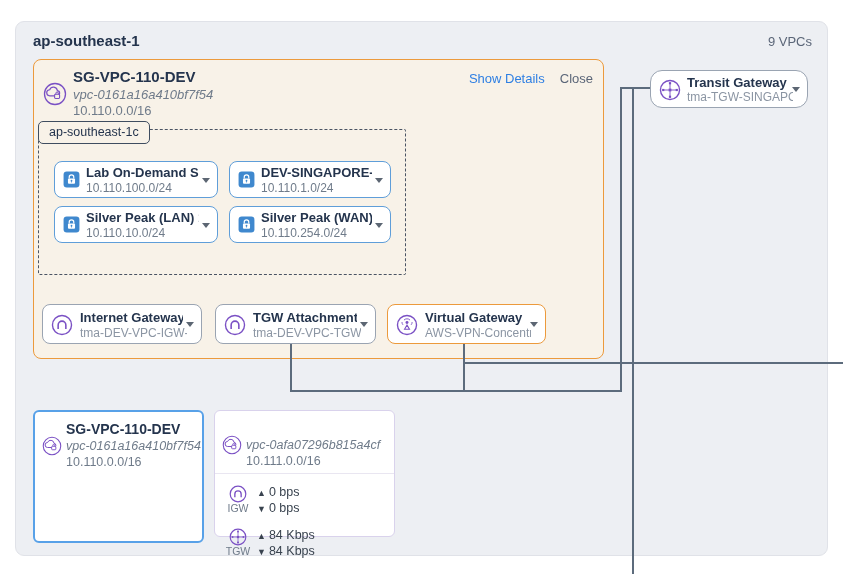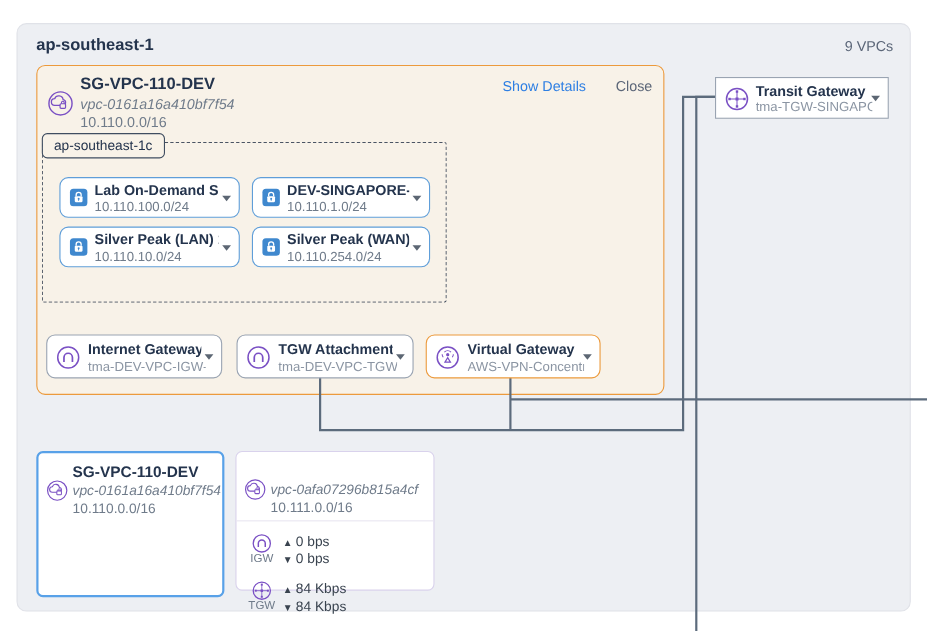--- a/index.html
+++ b/index.html
@@ -20,21 +20,21 @@
   .vpc-count{position:absolute;right:15px;top:12px;font-size:13px;color:#5b6678;}
 
   .vpc-box{
     position:absolute;left:17px;top:37px;width:569px;height:298px;
     background:#f8f2e8;border:1.5px solid #ec9a3c;border-radius:8px;
   }
   .vpc-hicon{position:absolute;left:9px;top:22px;width:24px;height:24px;}
   .vpc-title{position:absolute;left:39px;top:8px;font-size:15px;font-weight:bold;color:#24344d;}
   .vpc-id{position:absolute;left:39px;top:27px;font-size:13px;font-style:italic;color:#6f7b8a;}
   .vpc-cidr{position:absolute;left:39px;top:43px;font-size:13px;color:#6f7b8a;}
-  .vpc-links{position:absolute;right:10px;top:11px;font-size:13px;display:flex;gap:27px;}
+  .vpc-links{position:absolute;right:10px;top:11px;font-size:13px;display:flex;gap:15px;}
   .link-blue{color:#2e7fe3;cursor:pointer;}
   .link-gray{color:#5b6678;cursor:pointer;}
 
   .az-dash{
     position:absolute;left:4px;top:69px;width:366px;height:144px;
     border:1px dashed #4a5463;border-radius:2px;
   }
   .az-tab{
     position:absolute;left:4px;top:61px;z-index:2;
     background:#f8f2e8;border:1px solid #3f4d60;border-radius:5px;
@@ -59,21 +59,21 @@
   .gw .t2{position:absolute;left:37px;top:21px;right:14px;font-size:12px;color:#8b95a3;white-space:nowrap;overflow:hidden;}
 
   .caret{
     position:absolute;right:7px;top:50%;margin-top:-2px;width:0;height:0;
     border-left:4.5px solid transparent;border-right:4.5px solid transparent;
     border-top:5.5px solid #5c6673;cursor:pointer;
   }
 
   .transit{
     position:absolute;left:634px;top:48px;width:158px;height:38px;z-index:4;box-sizing:border-box;
-    background:#fff;border:1.5px solid #9aa4b2;border-radius:0;cursor:pointer;
+    background:#fff;border:1.5px solid #9aa4b2;border-radius:12px;cursor:pointer;
   }
   .transit .icn{position:absolute;left:8px;top:8px;width:22px;height:22px;}
   .transit .t1{position:absolute;left:36px;top:4px;font-size:13px;font-weight:bold;color:#24344d;white-space:nowrap;}
   .transit .t2{position:absolute;left:36px;top:19px;right:14px;font-size:12px;color:#8b95a3;white-space:nowrap;overflow:hidden;}
 
   .card{
     position:absolute;z-index:4;box-sizing:border-box;background:#fff;border-radius:6px;cursor:pointer;
   }
   .card.selected{left:17px;top:388px;width:171px;height:133px;border:2px solid #58a1e8;}
   .card.plain{left:198px;top:388px;width:181px;height:127px;border:1px solid #d9d2ec;}

